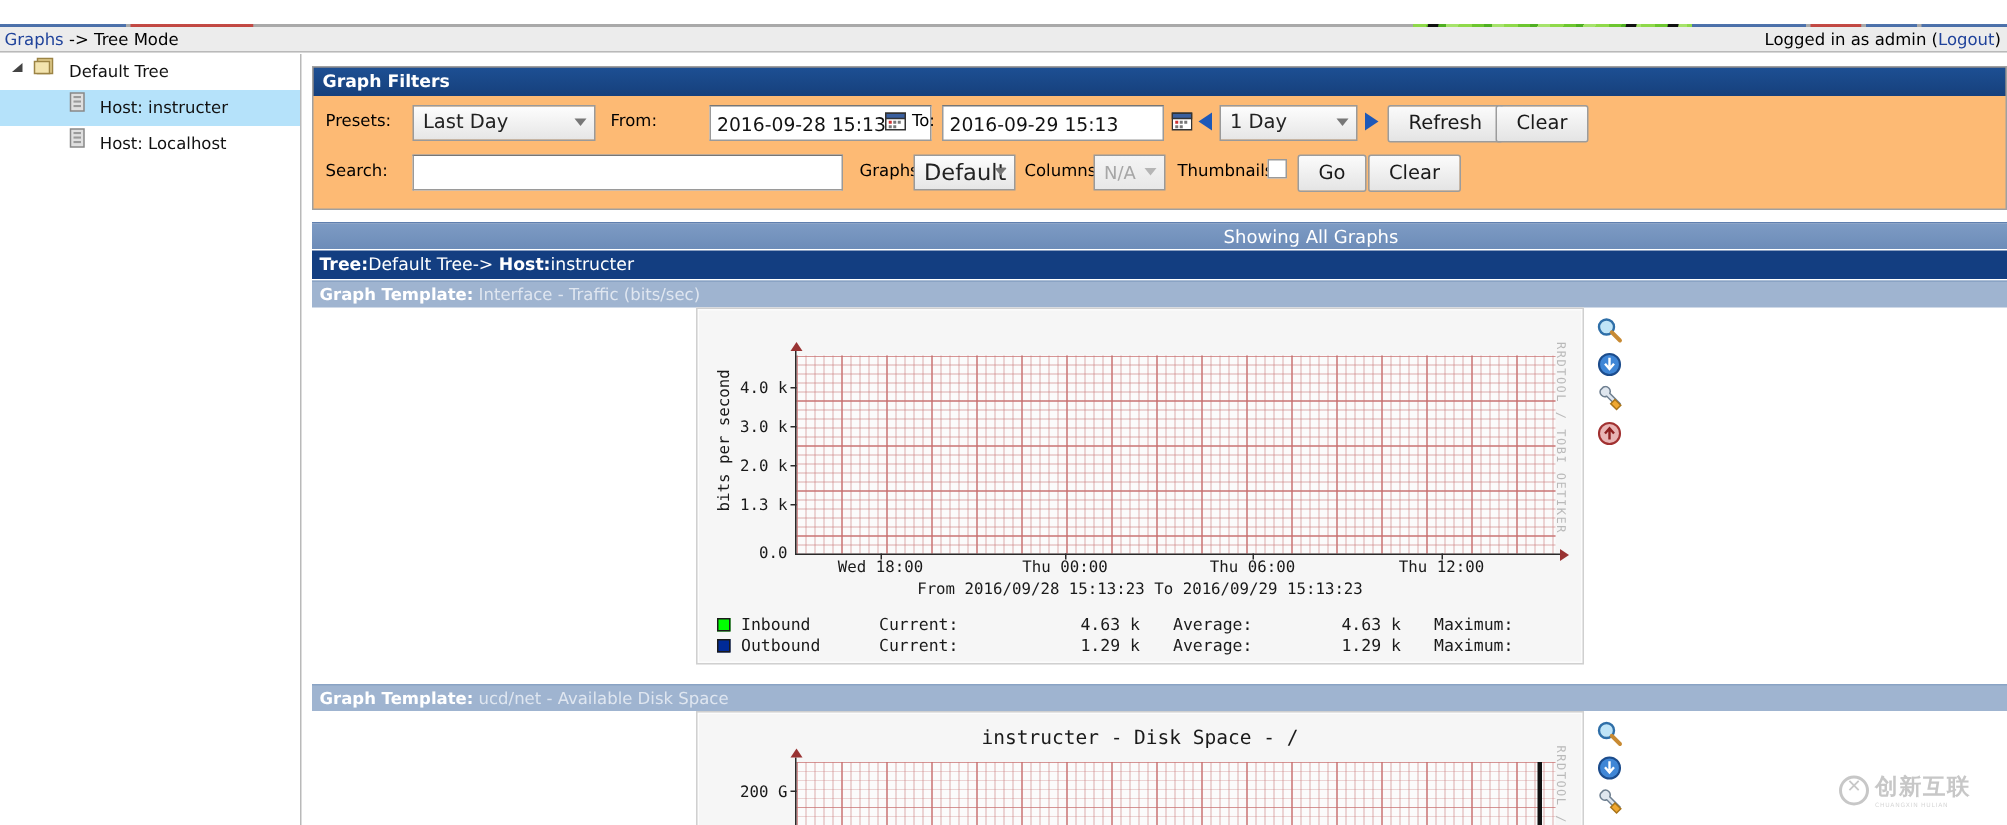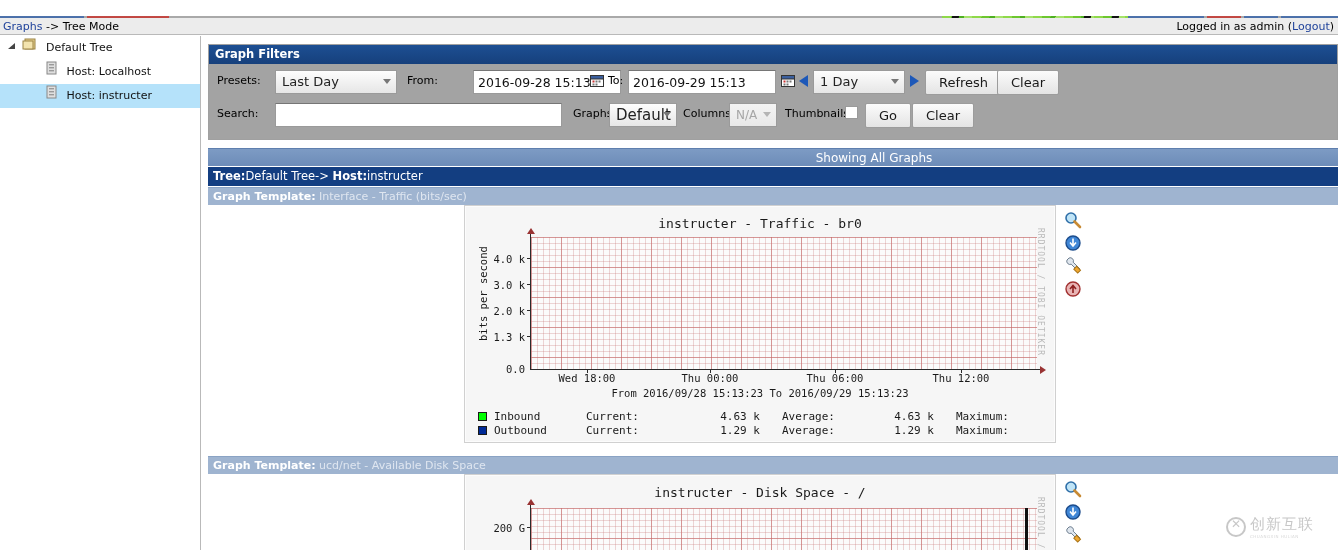--- a/index.html
+++ b/index.html
@@ -101,21 +101,21 @@
 
   
   #main {
     position: absolute; left: 202px; top: 36px; width: 1136px; height: 514px;
     background: #ffffff; overflow: hidden;
   }
 
   
   #filter-box {
     position: absolute; left: 6px; top: 8px; width: 1130px; height: 96px;
-    border: 1px solid #a0a0a0; background: #a3a3a3;
+    border: 1px solid #a0a0a0; background: #fdba74;
   }
   #filter-title {
     height: 19px; line-height: 19px;
     background: linear-gradient(to bottom, #1d4f93 0%, #16407c 100%);
     color: #fff; font-weight: bold; font-size: 11.5px;
     padding-left: 6px;
   }
   .filter-row {
     position: relative; height: 34px;
   }
@@ -311,21 +311,21 @@
   }
   #wm-logo .wm-ring {
     width: 20px; height: 20px; border: 2px solid #9a9a9a;
     border-radius: 50%; margin-right: 4px; position: relative;
   }
   #wm-logo .wm-ring::after {
     content: "✕"; position: absolute; left: 3px; top: -2px;
     font-size: 12px; color: #9a9a9a;
   }
   #wm-logo .wm-cn {
-    font-size: 15px; color: #9a9a9a; font-weight: normal; letter-spacing: 1px;
+    font-size: 15px; color: #9a9a9a; font-weight: bold; letter-spacing: 1px;
   }
   #wm-logo .wm-sub {
     font-size: 4px; color: #b5b5b5; letter-spacing: 0.5px;
   }
 </style>
 </head>
 <body>
 
 <div id="topbar">
   <div class="navtab blue" id="tab-console">console</div>
@@ -378,46 +378,46 @@
           <path d="M1 7 L8 7 L8 1 Z" fill="#444"></path>
         </svg>
     </span>
     <span class="folder-ic">
       <svg width="15" height="14" viewBox="0 0 15 14">
         <rect x="3" y="2" width="10" height="10" fill="#e4cf8f" stroke="#9c8445"></rect>
         <rect x="1" y="4" width="10" height="8" fill="#f3e4af" stroke="#9c8445"></rect>
       </svg>
     </span>
     <span class="lbl">Default Tree</span>
+  </div>
+
+  <div class="tree-row sel" style="padding-left:46px">
+    <span class="host-ic">
+      <svg width="11" height="14" viewBox="0 0 11 14">
+        <rect x="1" y="1" width="9" height="12" fill="#dfdfdf" stroke="#888"></rect>
+        <rect x="3" y="3" width="5" height="1.4" fill="#9a9a9a"></rect>
+        <rect x="3" y="6" width="5" height="1.4" fill="#9a9a9a"></rect>
+        <rect x="3" y="9" width="5" height="1.4" fill="#9a9a9a"></rect>
+      </svg>
+    </span>
+    <span class="lbl">Host: instructer</span>
   </div>
 
   <div class="tree-row" style="padding-left:46px">
     <span class="host-ic">
       <svg width="11" height="14" viewBox="0 0 11 14">
         <rect x="1" y="1" width="9" height="12" fill="#dfdfdf" stroke="#888"></rect>
         <rect x="3" y="3" width="5" height="1.4" fill="#9a9a9a"></rect>
         <rect x="3" y="6" width="5" height="1.4" fill="#9a9a9a"></rect>
         <rect x="3" y="9" width="5" height="1.4" fill="#9a9a9a"></rect>
       </svg>
     </span>
     <span class="lbl">Host: Localhost</span>
   </div>
 
-  <div class="tree-row sel" style="padding-left:46px">
-    <span class="host-ic">
-      <svg width="11" height="14" viewBox="0 0 11 14">
-        <rect x="1" y="1" width="9" height="12" fill="#dfdfdf" stroke="#888"></rect>
-        <rect x="3" y="3" width="5" height="1.4" fill="#9a9a9a"></rect>
-        <rect x="3" y="6" width="5" height="1.4" fill="#9a9a9a"></rect>
-        <rect x="3" y="9" width="5" height="1.4" fill="#9a9a9a"></rect>
-      </svg>
-    </span>
-    <span class="lbl">Host: instructer</span>
-  </div>
-
 </div>
 
 <div id="main">
 
   <div id="filter-box">
     <div id="filter-title">Graph Filters</div>
 
     <div class="filter-row">
       <span class="flabel" style="position:absolute;left:8px;top:10px">Presets:</span>
 
@@ -503,21 +503,20 @@
 
   <div id="tree-bar"><b>Tree:</b><span>Default Tree</span><span>-&gt; </span><b>Host:</b><span>instructer</span></div>
 
   <div class="gt-bar" id="gt-bar-1"><b>Graph Template:</b>
     <span class="gt-name">Interface - Traffic (bits/sec)</span></div>
 
   <div class="graph-area" id="graph-area-1">
 
     <div class="rrd" id="rrd1">
 
-      <div class="rrd-title" style="top:10px">instructer - Traffic - br0</div>
 
       <div class="rrd-vlabel" style="left:12px;top:135px">bits per second</div>
 
       <div class="rrd-watermark" style="left:580px;top:22px">RRDTOOL / TOBI OETIKER</div>
 
       <div class="plot" style="left:66px;top:31px;width:506px;height:132px"></div>
 
       <div class="axis-v" style="left:65px;top:28px;height:136px"></div>
       <div class="axis-h" style="left:65px;top:163px;width:510px"></div>
       <div class="axis-arrow-up" style="left:62px;top:22px"></div>

